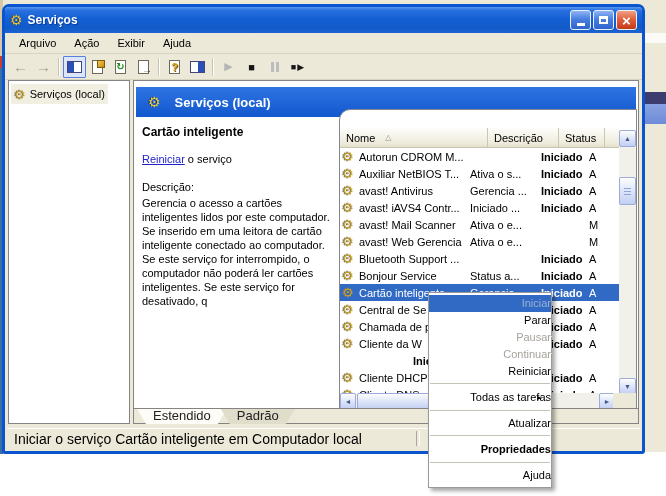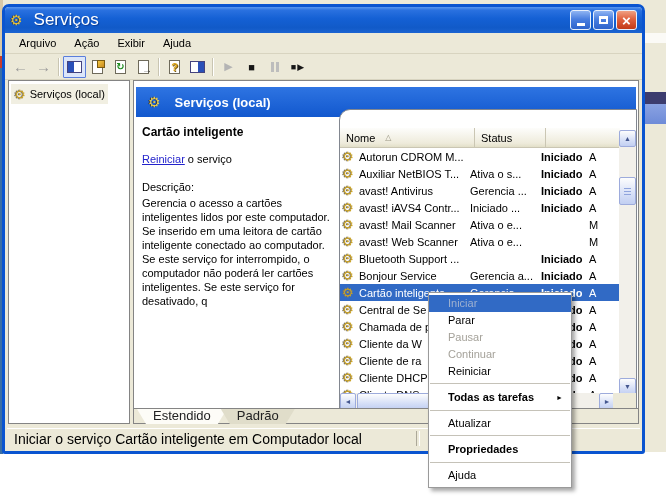--- a/index.html
+++ b/index.html
@@ -26,21 +26,21 @@
     left:2px; top:4px; width:637px; height:444px;
     border:3px solid #0a54d0; border-radius:7px 7px 3px 3px;
     background:#ece9d8;
   }
   .titlebar {
     left:0; top:0; width:100%; height:26px;
     background:linear-gradient(180deg,#5a96ee 0%,#2a71e0 12%,#1460d4 45%,#115ac8 80%,#1c64d2 100%);
     border-radius:4px 4px 0 0;
     display:flex; align-items:center; padding:0 5px; box-sizing:border-box;
   }
-  .title-text { color:#fff; font-weight:normal; font-size:17px; margin-left:11px;
+  .title-text { color:#fff; font-weight:bold; font-size:12px; margin-left:5px;
                 text-shadow:1px 1px 1px #0a3c96; }
   .tb-buttons { margin-left:auto; display:flex; gap:2px; }
   .tb-btn {
     width:21px; height:20px; border-radius:3px; border:1px solid #e8f0fc;
     background:linear-gradient(180deg,#8fb4f2,#4a7fe0 45%,#2e64cc);
     display:flex; align-items:center; justify-content:center;
     color:#fff; font-size:12px; font-weight:bold; box-sizing:border-box;
   }
   .tb-btn.close { background:linear-gradient(180deg,#f0a183,#e0613e 45%,#c23a18); }
   .tb-btn.min::before { content:""; width:8px; height:3px; background:#fff; margin-top:9px; }
@@ -122,21 +122,21 @@
     position:absolute; left:205px; top:28px; width:298px; height:302px;
     background:#fff; border:1px solid #828790; border-top-left-radius:11px;
     box-sizing:border-box; overflow:hidden;
   }
   .list-header { position:absolute; left:0; top:18px; width:280px; height:20px; display:flex; }
   .hcell {
     background:linear-gradient(180deg,#fdfdfb,#eeebdb 80%,#e2dfc8);
     border-right:1px solid #cac6b3; border-bottom:1px solid #cac6b3;
     font-size:11px; display:flex; align-items:center; padding-left:6px; box-sizing:border-box;
   }
-  .hcell:nth-of-type(1){ width:135px; }
+  .hcell:nth-of-type(1){ width:148px; }
   .hcell:nth-of-type(2){ width:71px; }
   .hcell:nth-of-type(3){ width:46px; }
   .hcell.filler { flex:1; border-right:none; }
   .hcell[data-sort="asc"]::after { content:"\25B3"; font-size:8px; color:#9a9684; margin-left:10px; }
 
   .rows { position:absolute; left:0; top:38px; width:281px; height:249px; overflow:hidden; }
   .row { display:flex; height:17px; align-items:center; }
   .row[data-selected="true"] { background:#316ac5; color:#fff; }
   .cell { font-size:11px; white-space:nowrap; overflow:hidden; box-sizing:border-box; }
   .c-name   { width:128px; display:flex; align-items:center; gap:3px; padding-left:2px; }
@@ -182,31 +182,31 @@
   .statusbar {
     left:2px; top:421px; width:633px; height:20px; background:#ece9d8;
     display:flex; align-items:center; font-size:14px; padding-left:7px; box-sizing:border-box;
     border-top:1px solid #fff;
   }
   .status-div { position:absolute; left:409px; top:2px; width:2px; height:15px;
     border-left:1px solid #aca899; border-right:1px solid #fff; }
 
   
   .ctx-menu {
-    left:428px; top:292px; width:144px; background:#fff;
+    left:428px; top:292px; width:124px; background:#fff;
     border:1px solid #9a9a9a; box-shadow:3px 3px 4px rgba(0,0,0,.35);
-    padding:2px 0 3px 0; z-index:50; box-sizing:border-box;
+    padding:2px 0 3px 0; z-index:50; box-sizing:border-box;text-align:right;
   }
   .cm-item { position:relative; height:17px; line-height:17px; font-size:11px;
              padding-left:19px; color:#000; white-space:nowrap; }
   .cm-item[data-disabled="true"] { color:#a5a29a; text-shadow:1px 1px 0 #fff; }
   .cm-item[data-highlighted="true"] { background:#316ac5; }
   .cm-item[data-highlighted="true"][data-disabled="true"] { color:#9db0d0; text-shadow:none; }
   .cm-item[data-bold="true"] { font-weight:bold; height:19px; line-height:19px; }
-  .cm-item[data-submenu="true"] { height:19px; line-height:19px;font-weight:bold; }
+  .cm-item[data-submenu="true"] { height:19px; line-height:19px; }
   .cm-item[data-submenu="true"]::after { content:"\25BA"; position:absolute; right:8px; top:0;
      font-size:7px; }
   .cm-item[data-separator="true"] { height:1px; margin:3px 1px; padding:0;
      background:#c5c2b8; border-bottom:1px solid #fff; }
 </style>
 </head>
 <body>
 
 <div class="abs bg-top"></div>
 <div class="abs bg-left-a"></div>
@@ -271,20 +271,21 @@
     <div class="ext-panel">
       <div class="ext-title">Cartão inteligente</div>
         <div class="ext-link-line"><a>Reiniciar</a><span> o serviço</span></div>
       <div class="ext-desc-label">Descrição:</div>
       <div class="ext-desc">Gerencia o acesso a cartões inteligentes lidos por este computador. Se inserido em uma leitora de cartão inteligente conectado ao computador. Se este serviço for interrompido, o computador não poderá ler cartões inteligentes. Se este serviço for desativado, q</div>
     </div>
 
     <div class="list-panel">
       <div class="list-header">
         <div class="hcell" data-sort="asc">Nome</div>
+          <div class="hcell">Descrição</div>
           <div class="hcell">Status</div>
         <div class="hcell filler"></div>
       </div>
 
       <div class="rows">
         <div class="row">
             <div class="cell c-name">
               <span class="gears"></span>
               <span>Autorun CDROM M...</span>
             </div>
@@ -324,41 +325,41 @@
               <span class="gears"></span>
               <span>avast! Mail Scanner</span>
             </div>
             <div class="cell c-desc">Ativa o e...</div>
             <div class="cell c-status"></div>
             <div class="cell c-start">M</div>
           </div>
           <div class="row">
             <div class="cell c-name">
               <span class="gears"></span>
-              <span>avast! Web Scanner</span>
+              <span>avast! Web Gerencia</span>
             </div>
             <div class="cell c-desc">Ativa o e...</div>
             <div class="cell c-status"></div>
             <div class="cell c-start">M</div>
           </div>
           <div class="row">
             <div class="cell c-name">
               <span class="gears"></span>
               <span>Bluetooth Support ...</span>
             </div>
             <div class="cell c-desc"></div>
             <div class="cell c-status">Iniciado</div>
             <div class="cell c-start">A</div>
           </div>
           <div class="row">
             <div class="cell c-name">
               <span class="gears"></span>
               <span>Bonjour Service</span>
             </div>
-            <div class="cell c-desc">Gerencia a...</div>
+            <div class="cell c-desc">Status a...</div>
             <div class="cell c-status">Iniciado</div>
             <div class="cell c-start">A</div>
           </div>
           <div class="row" data-selected="true">
             <div class="cell c-name">
               <span class="gears"></span>
               <span>Cartão inteligente</span>
             </div>
             <div class="cell c-desc">Gerencia ...</div>
             <div class="cell c-status">Iniciado</div>
@@ -385,24 +386,20 @@
           <div class="row">
             <div class="cell c-name">
               <span class="gears"></span>
               <span>Cliente da W</span>
             </div>
             <div class="cell c-desc"></div>
             <div class="cell c-status">Iniciado</div>
             <div class="cell c-start">A</div>
           </div>
           <div class="row">
-            <div class="cell c-name">
-              <span class="gears"></span>
-              <span>Cliente de ra</span>
-            </div>
             <div class="cell c-desc"></div>
             <div class="cell c-status">Iniciado</div>
             <div class="cell c-start">A</div>
           </div>
           <div class="row">
             <div class="cell c-name">
               <span class="gears"></span>
               <span>Cliente DHCP</span>
             </div>
             <div class="cell c-desc"></div>

